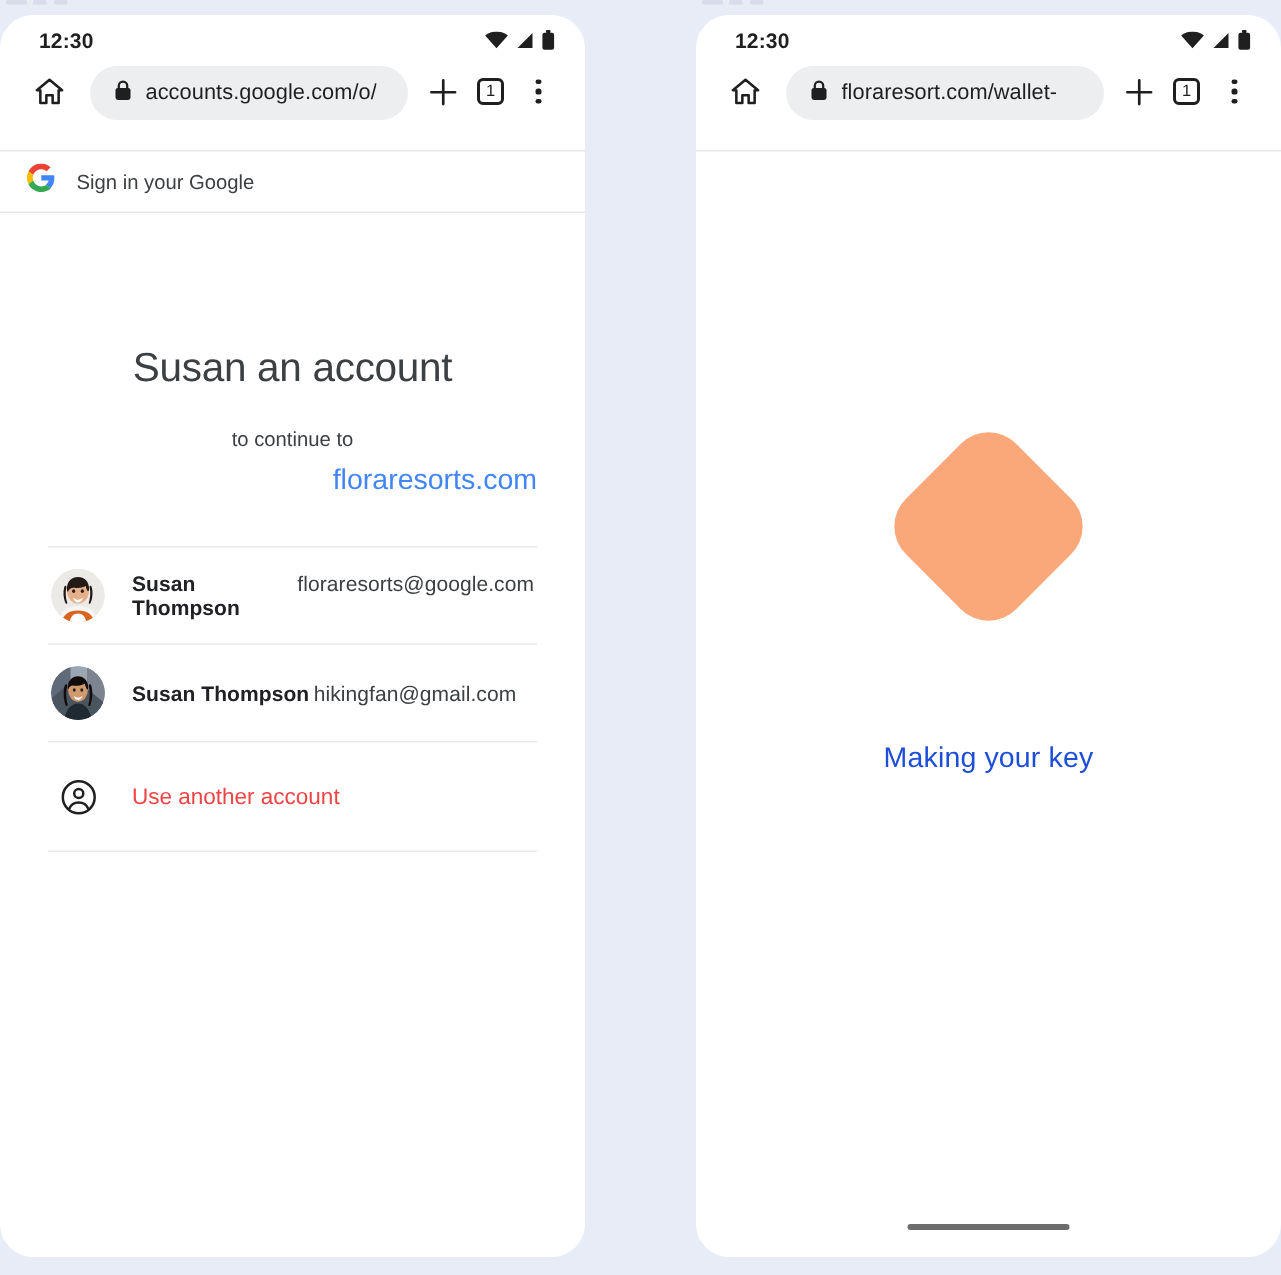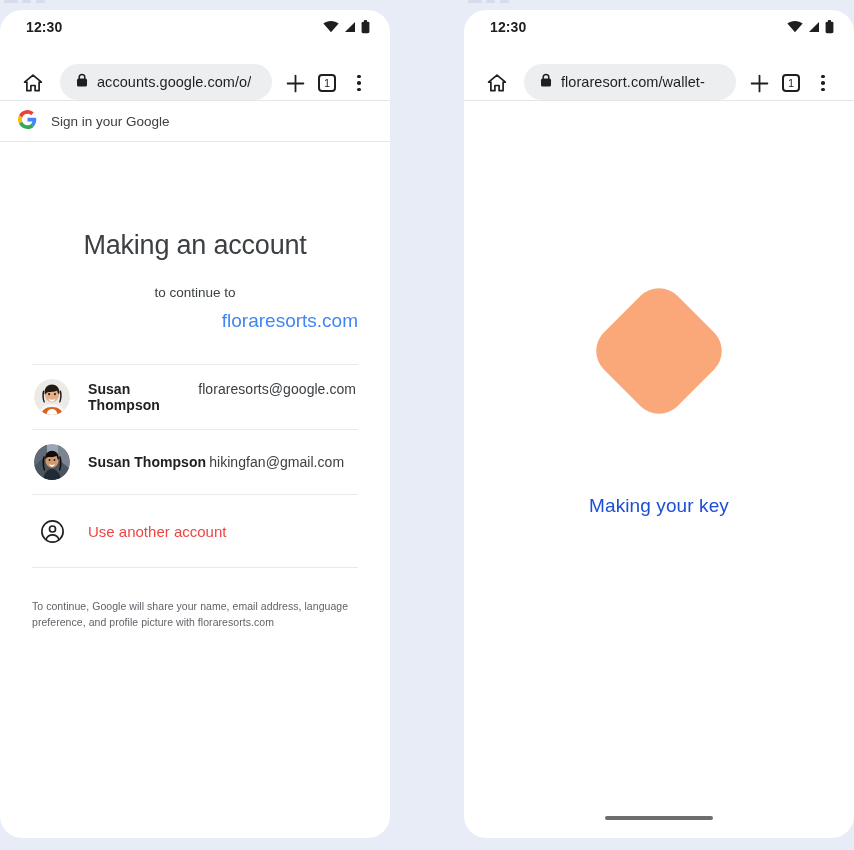--- a/index.html
+++ b/index.html
@@ -63,21 +63,21 @@
     display: flex;
     align-items: center;
     gap: 5px;
   }
   .status-icons svg { display: block; }
 
   
   .toolbar {
     height: 56px;
     display: flex;
-    align-items: flex-end;
+    align-items: flex-start;
     padding: 0 16px 0 16px;
     gap: 2px;
   }
   .tb-home {
     width: 34px; height: 34px;
     display: flex; align-items: center; justify-content: center;
     flex: 0 0 auto;
   }
   .omnibox {
     flex: 1 1 auto;
@@ -309,21 +309,21 @@
           <path fill="#EA4335" d="M24 9.5c3.5 0 6.6 1.2 9 3.6l6.8-6.8C35.6 2.4 30.2 0 24 0 14.6 0 6.5 5.4 2.6 13.2l7.9 6.1C12.4 13.6 17.7 9.5 24 9.5z"></path>
           <path fill="#4285F4" d="M46.1 24.5c0-1.6-.1-3.2-.4-4.7H24v9h12.4c-.5 2.9-2.2 5.4-4.7 7l7.6 5.9c4.4-4.1 6.8-10.2 6.8-17.2z"></path>
           <path fill="#FBBC05" d="M10.5 28.7c-.5-1.5-.8-3-.8-4.7s.3-3.2.8-4.7l-7.9-6.1C1 16.4 0 20.1 0 24s1 7.6 2.6 10.8l7.9-6.1z"></path>
           <path fill="#34A853" d="M24 48c6.5 0 11.9-2.1 15.9-5.8l-7.6-5.9c-2.1 1.4-4.8 2.3-8.3 2.3-6.3 0-11.6-4.1-13.5-9.8l-7.9 6.1C6.5 42.6 14.6 48 24 48z"></path>
         </svg>
       </span>
       <span class="label">Sign in your Google</span>
     </div>
 
     <div class="gbody">
-      <div class="g-title">Making an account</div>
+      <div class="g-title">Susan an account</div>
       <div class="g-sub">to continue to</div>
       <div class="g-domain">floraresorts.com</div>
 
       <div class="acct-list">
 
         <div class="acct-row">
           <span class="avatar">
             <svg viewBox="0 0 36 36">
               <defs>
                   <clipPath id="c1">
@@ -387,21 +387,20 @@
               <circle cx="12" cy="12" r="10.2" fill="none" stroke="#1f1f1f" stroke-width="1.6"></circle>
               <circle cx="12" cy="9.6" r="2.9" fill="none" stroke="#1f1f1f" stroke-width="1.6"></circle>
               <path d="M5.9 19.3c1.1-2.6 3.4-4 6.1-4s5 1.4 6.1 4" fill="none" stroke="#1f1f1f" stroke-width="1.6" stroke-linecap="round"></path>
             </svg>
           </span>
           <span class="other-label">Use another account</span>
         </div>
 
       </div>
 
-      <div class="g-foot">To continue, Google will share your name, email address, language preference, and profile picture with floraresorts.com</div>
     </div>
   </div>
 
   <div class="phone right">
 
     <div class="statusbar">
       <span class="status-time">12:30</span>
       <span class="status-icons">
         <span>
           <svg width="16" height="12" viewBox="0 0 16 12">

